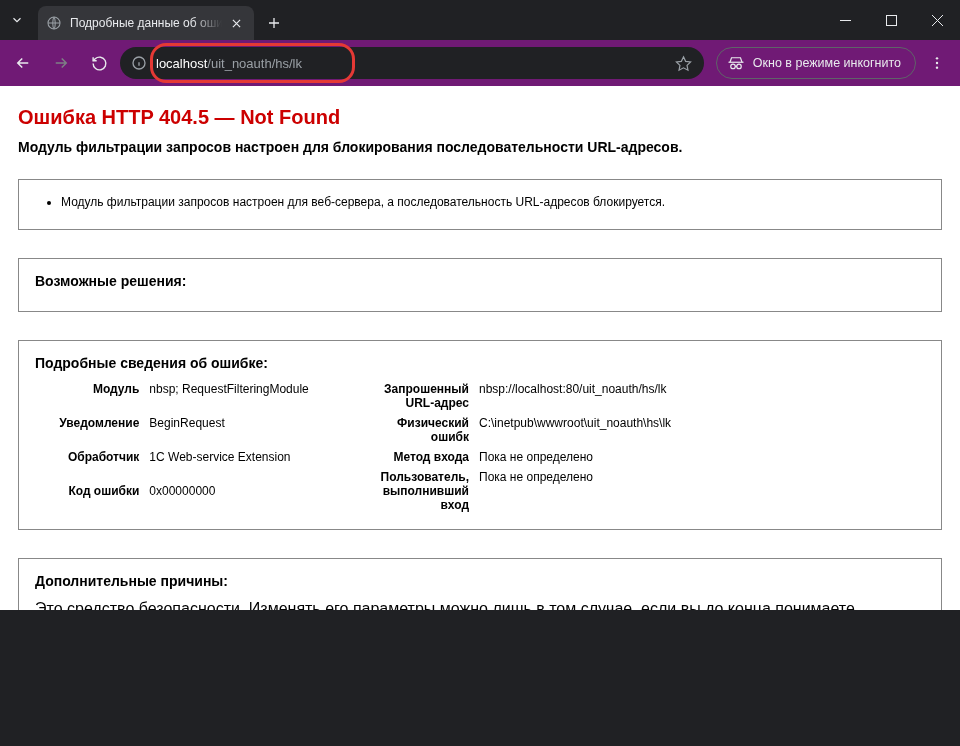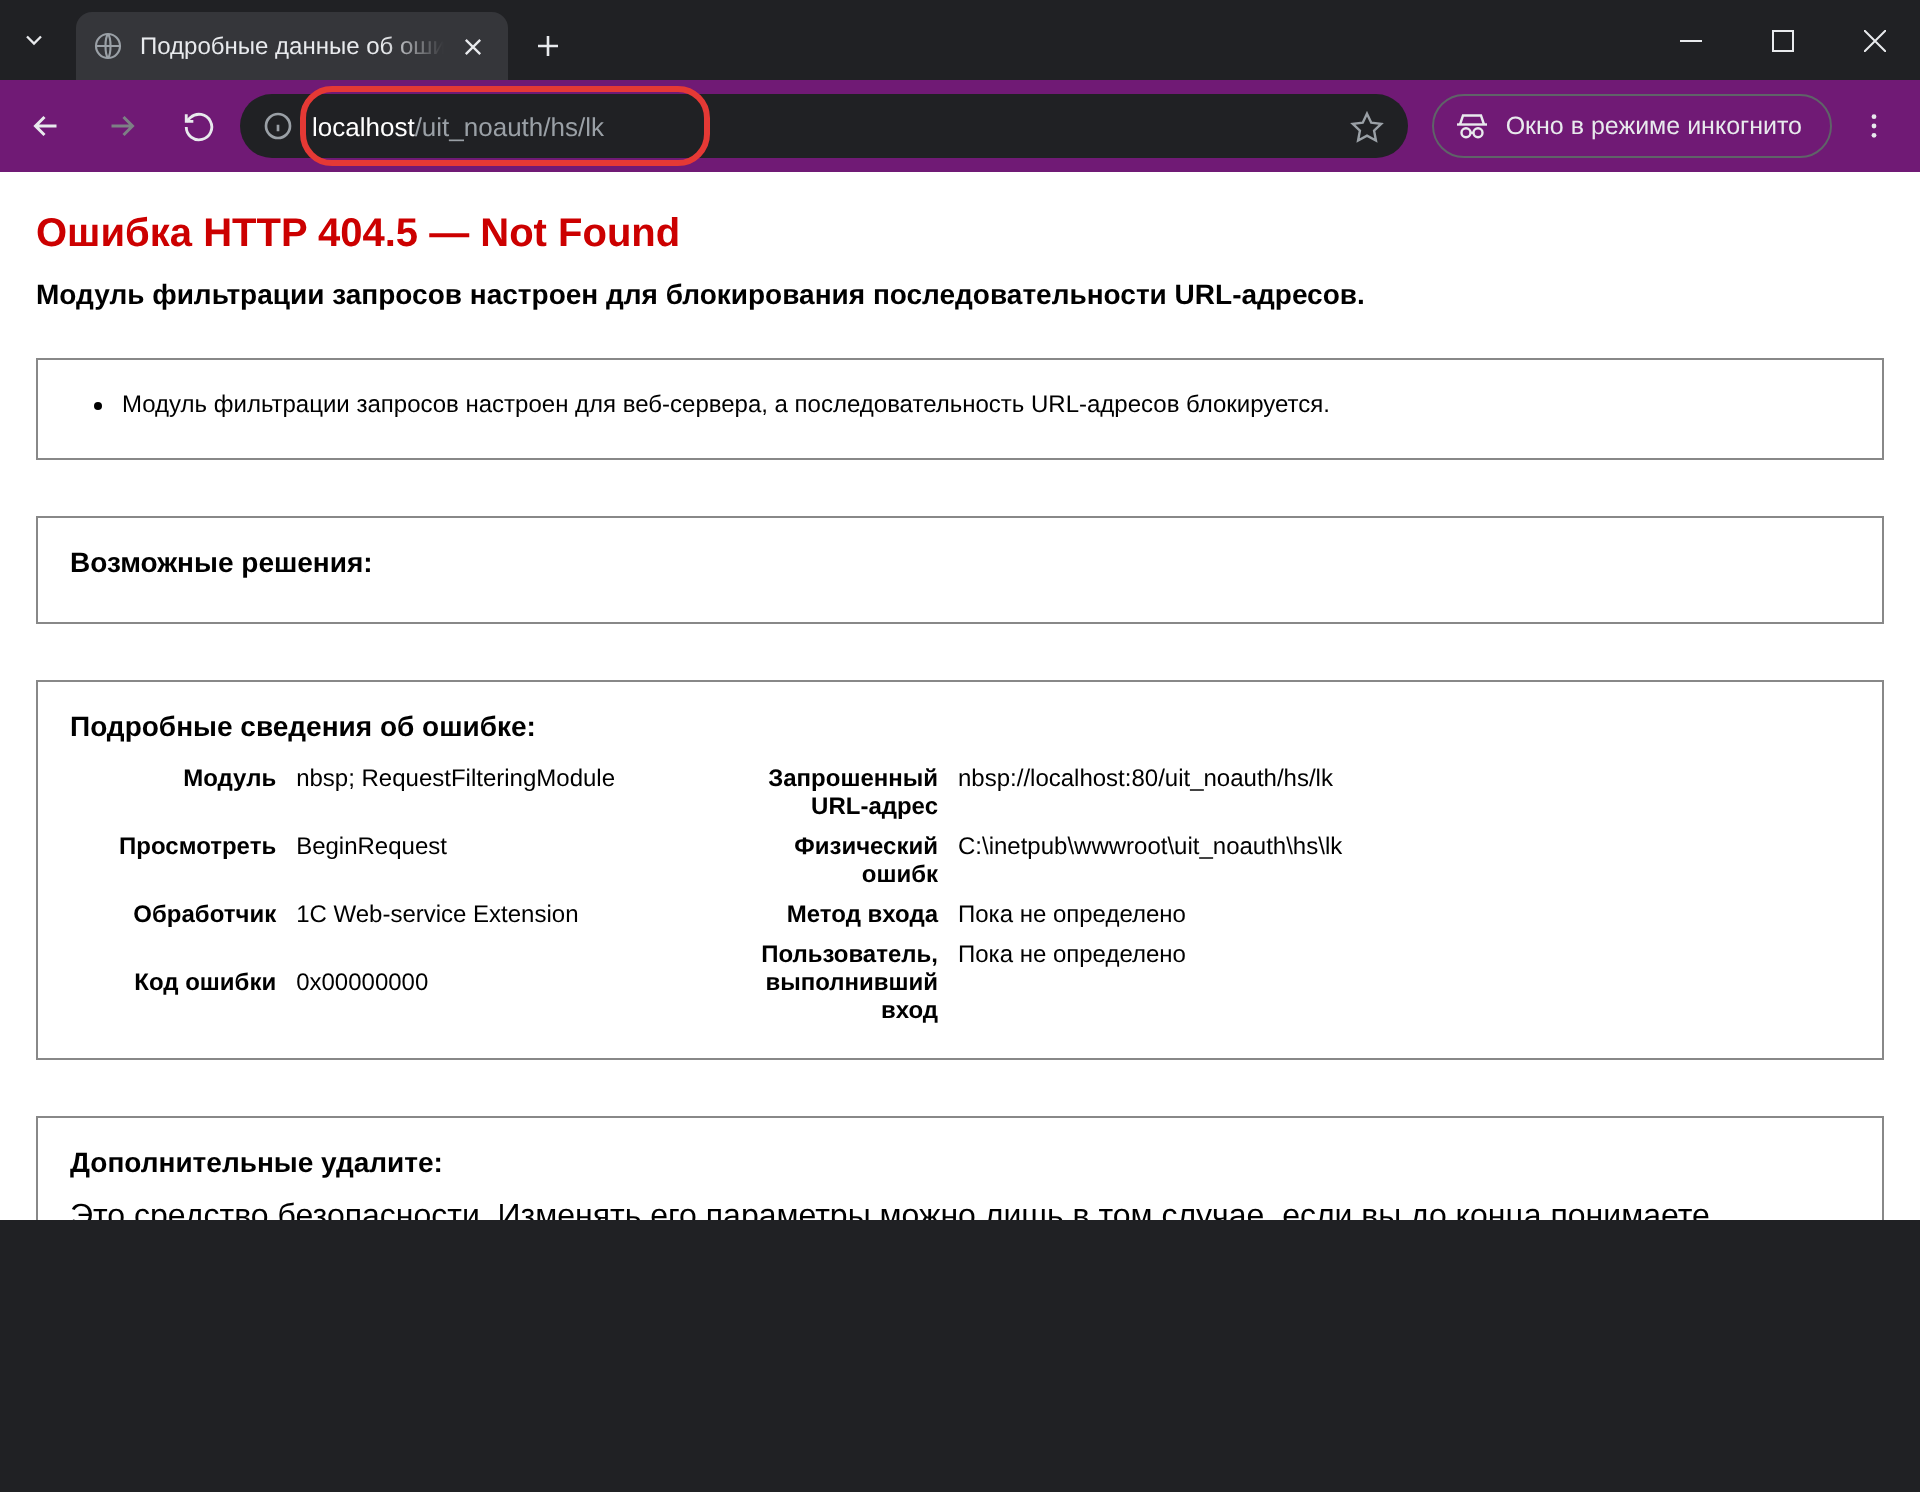--- a/index.html
+++ b/index.html
@@ -174,21 +174,21 @@
   <fieldset>
     <h4>Подробные сведения об ошибке:</h4>
     <div class="detail-cols">
       <table class="col-left">
         <tbody>
             <tr>
               <th>Модуль</th>
               <td>nbsp;  RequestFilteringModule</td>
             </tr>
         <tr>
-              <th>Просмотреть</th>
+              <th>Уведомление</th>
               <td>BeginRequest</td>
             </tr>
         <tr>
               <th>Обработчик</th>
               <td>1C Web-service Extension</td>
             </tr>
         <tr>
               <th>Код ошибки</th>
               <td>0x00000000</td>
             </tr>
@@ -211,17 +211,17 @@
         <tr>
               <th>Пользователь, выполнивший вход</th>
               <td>Пока не определено</td>
             </tr>
       </tbody>
         </table>
     </div>
   </fieldset>
 
   <fieldset class="more-info">
-    <h4>Дополнительные удалите:</h4>
+    <h4>Дополнительные причины:</h4>
     <p>Это средство безопасности. Изменять его параметры можно лишь в том случае, если вы до конца понимаете последствия своих действий. Чтобы разрешить использование последовательности URL-адресов для выполнения запроса, удалите заблокированный URL-адрес из configuration/system.webServer/security/requestFiltering/denyUrlSequences.</p>
     <p><a href="#">Просмотреть дополнительные сведения »</a></p>
   </fieldset>
 </div>
 
 </body></html>

